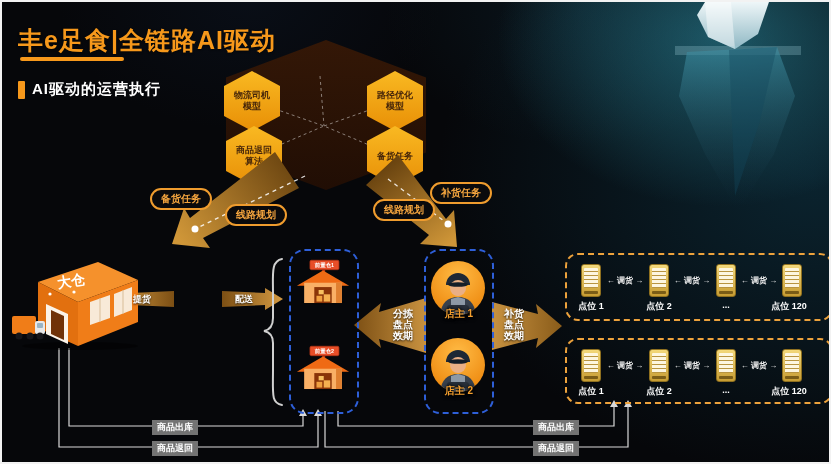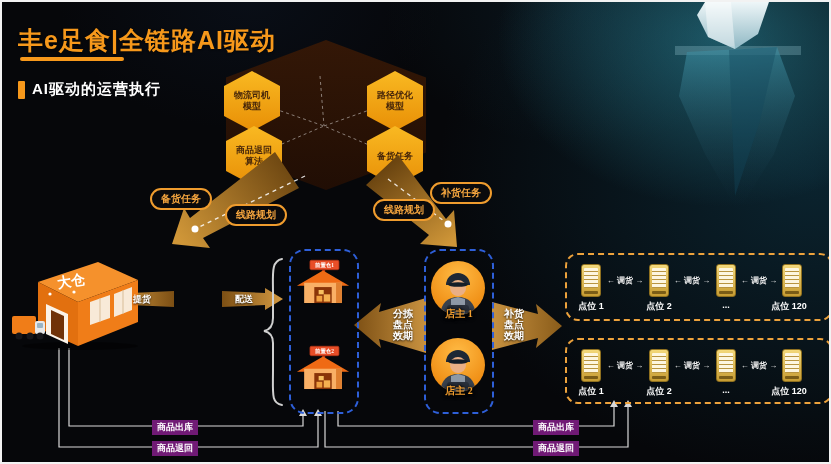--- a/index.html
+++ b/index.html
@@ -60,21 +60,21 @@
   .warehouse{position:absolute;left:8px;top:254px;z-index:3;}
 
   .small-arrow-label{position:absolute;color:#fff;font-size:9px;font-weight:bold;z-index:4;
     text-shadow:0 1px 2px rgba(0,0,0,.8);}
   .driver-badge{position:absolute;left:152px;top:260px;width:80px;height:80px;border-radius:50%;
     background:radial-gradient(circle at 50% 32%, #3d63e8, #2240b4 75%);
     box-shadow:0 3px 8px rgba(0,0,0,.6);overflow:hidden;z-index:4;}
   .driver-label{position:absolute;left:0;right:0;top:57px;text-align:center;
     color:#ffaf3a;font-size:11px;font-weight:bold;text-shadow:0 1px 3px #000;}
 
-  .dashed-box-blue{position:absolute;border:2px dashed #2e5fd8;border-radius:16px;z-index:3;font-family:Liberation Serif, serif;}
+  .dashed-box-blue{position:absolute;border:2px dashed #2e5fd8;border-radius:16px;z-index:3;}
   .dashed-box-gold{position:absolute;border:2px dashed #eda23c;border-radius:13px;z-index:3;}
 
   .house{position:absolute;left:3px;}
   .owner{position:absolute;left:5px;width:54px;height:54px;border-radius:50%;overflow:hidden;
     background:radial-gradient(circle at 50% 28%, #ffbb45, #ee8a10 80%);}
   .owner-label{position:absolute;left:0;right:0;text-align:center;color:#f5a030;
     font-size:10px;font-weight:bold;text-shadow:0 0 3px #000,0 1px 2px #000,0 0 5px #000;}
 
   .arrow-text{position:absolute;width:28px;text-align:center;color:#fff;font-size:10px;
     font-weight:bold;line-height:11px;z-index:4;text-shadow:0 1px 2px rgba(0,0,0,.8);}
@@ -83,21 +83,21 @@
     background:linear-gradient(#f3d87a,#c79c32);border:1px solid #8f701f;box-sizing:border-box;}
   .machine::before{content:"";position:absolute;left:2px;right:2px;top:3px;bottom:8px;
     background:repeating-linear-gradient(#fdf6e0 0 3px, #b89440 3px 4px);border-radius:1px;}
   .machine::after{content:"";position:absolute;left:2px;right:2px;bottom:2px;height:3px;
     background:#7a5c16;border-radius:1px;}
   .transfer{position:absolute;top:20px;width:56px;text-align:center;color:#eee;
     font-size:8px;font-weight:bold;white-space:nowrap;}
   .plabel{position:absolute;top:45px;width:64px;text-align:center;color:#fff;
     font-size:9px;font-weight:bold;}
 
-  .flow-label{position:absolute;background:#701a75;color:#fff;font-size:9px;font-weight:bold;
+  .flow-label{position:absolute;background:#737373;color:#fff;font-size:9px;font-weight:bold;
     padding:1px 5px;z-index:4;white-space:nowrap;}
 </style>
 </head>
 <body>
 
 <div class="canvas">
   <div class="bg-glow"></div>
 
   <svg class="iceberg" width="216" height="250" viewBox="0 0 216 250">
     <defs>

